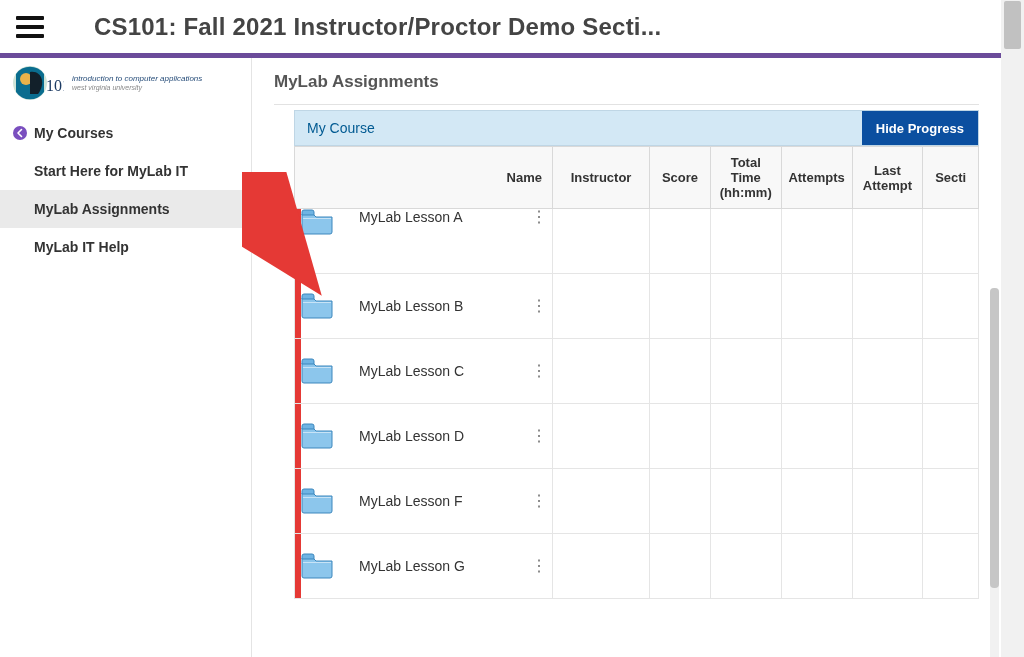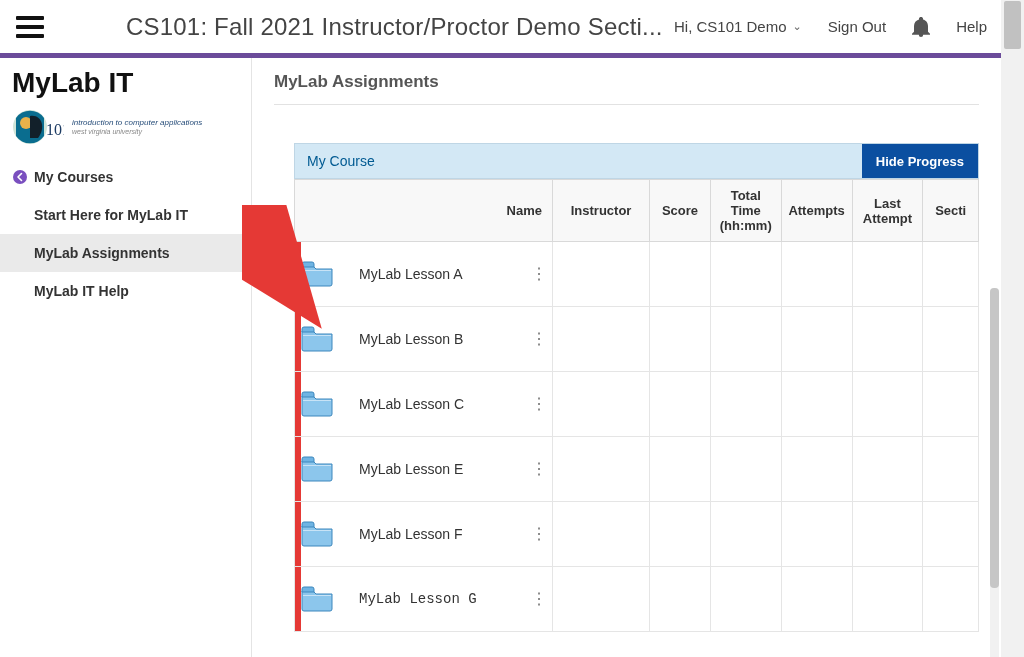--- a/index.html
+++ b/index.html
@@ -8,21 +8,21 @@
   .shell { width: 1001px; height: 657px; display: flex; flex-direction: column; position: relative; }
 
   
   .browser-scroll { position: absolute; top: 0; right: -23px; width: 23px; height: 657px; background: #f1f1f1; }
   .browser-thumb { position: absolute; top: 1px; left: 3px; width: 17px; height: 48px; background: #c1c1c1; border-radius: 2px; }
 
   
   .topbar { height: 53px; display: flex; align-items: center; padding: 0 14px 0 16px; gap: 10px; }
   .hamburger { width: 28px; height: 22px; cursor: pointer; display:flex; flex-direction:column; justify-content:space-between; }
   .hamburger span { display:block; height:4px; background:#111; border-radius:1px; }
-  .course-title { flex: 0 0 auto; margin-left: 72px; font-size: 24px; color:#444; letter-spacing:0.2px; }
+  .course-title { flex: 0 0 auto; margin-left: 40px; font-size: 24px; color:#444; letter-spacing:0.2px;font-weight:bold; }
   .top-right { margin-left: auto; display:flex; align-items:center; gap: 26px; font-size: 15px; color:#444; }
   .user-greeting { display:flex; align-items:center; gap:6px; cursor:pointer; }
   .caret-down { font-size: 11px; color:#666; }
   .signout { cursor:pointer; }
   .bell-wrap { cursor:pointer; color:#555; }
   .help { cursor:pointer; }
 
   .purple-bar { height: 5px; background: #6b4b9a; }
 
   
@@ -38,21 +38,21 @@
 
   .side-list { list-style:none; font-size:14px; }
   .side-item { display:flex; align-items:center; gap:10px; padding: 11px 14px 11px 34px; cursor:pointer; font-weight:600; color:#333; position:relative; }
   .side-item .lead-icon { position:absolute; left:12px; top:50%; transform:translateY(-50%); width:16px; height:16px; display:flex; align-items:center; justify-content:center; }
   .side-item.active { background:#eaeaea; }
   .side-item .chev { margin-left:auto; color:#666; font-size:12px; }
 
   
   .content { flex:1; padding: 14px 22px 0 22px; min-width:0; display:flex; flex-direction:column; position:relative; }
   .page-h { font-size: 17px; color:#555; padding-bottom: 12px; border-bottom:1px solid #e2e2e2; }
-  .table-area { margin-top: 38px; margin-left: 20px; position:relative; flex:1; min-height:0; }
+  .table-area { margin-top: 5px; margin-left: 20px; position:relative; flex:1; min-height:0; }
 
   
   .arrow-annot { position:absolute; left:-52px; top:62px; pointer-events:none; }
 
   
   .banner { display:flex; align-items:center; background:#d3e8f5; border:1px solid #bfd6e5; height:36px; }
   .banner-title { padding-left:12px; color:#005a92; font-size:14px; font-weight:500; }
   .hide-btn { margin-left:auto; height:100%; background:#0b4fa0; color:#fff; border:none; padding: 8px 14px; font-size:13px; font-weight:600; cursor:pointer; }
 
   
@@ -81,41 +81,27 @@
     <div class="browser-thumb"></div>
   </div>
 
   <div class="topbar">
     <div class="hamburger">
       <span></span>
         <span></span>
         <span></span>
     </div>
     <div class="course-title">CS101: Fall 2021 Instructor/Proctor Demo Secti...</div>
-    <div class="top-right">
-      <div class="user-greeting">
-        <span>Hi, CS101 Demo</span>
-        <span class="caret-down">⌄</span>
-      </div>
-      <span class="signout">Sign Out</span>
-      <span class="bell-wrap">
-        <svg width="18" height="20" viewBox="0 0 18 20">
-            <path fill="#555" d="M9 20a2.2 2.2 0 0 0 2.2-2.2H6.8A2.2 2.2 0 0 0 9 20zm7-5.3V9.1c0-3.3-2-6-5-6.7V1.6C11 0.7 10.1 0 9 0S7 0.7 7 1.6v0.8c-3 0.7-5 3.4-5 6.7v5.6L0 16.7v1.1h18v-1.1l-2-2z"></path>
-          </svg>
-      </span>
-      <span class="help">Help</span>
-    </div>
   </div>
 
   <div class="purple-bar"></div>
 
   <div class="main">
 
     <aside class="sidebar">
-      <div class="side-title">MyLab IT</div>
       <div class="logo-row">
         <span class="logo-ball">
           <svg width="52" height="38" viewBox="0 0 52 38">
             <circle cx="18" cy="19" r="17" fill="#cfe4d8"></circle>
             <path d="M4 10 A17 17 0 0 1 32 10 L32 28 A17 17 0 0 1 4 28 Z" fill="#0a6d8f"></path>
             <circle cx="14" cy="15" r="6" fill="#e9b24a"></circle>
             <path d="M18 8 C30 6 34 20 26 30 L18 30 Z" fill="#12202a"></path>
             <text x="34" y="27" font-family="Georgia,serif" font-size="16" fill="#1c3b63">101</text>
           </svg>
         </span>
@@ -183,21 +169,21 @@
               <th>Score</th>
               <th>Total Time (hh:mm)</th>
               <th>Attempts</th>
               <th>Last Attempt</th>
               <th>Secti</th>
             </tr>
           </thead>
           <tbody id="rows">
               <tr>
                 <td style="padding: 0px;">
-    <div style="display:flex;align-items:center;height:64px;">
+    <div style="display:flex;height:64px;">
       <div class="col-left" style="width:6px;height:100%;background:#e53935;"></div>
       <div style="width:50px;text-align:center;">
                       <svg width="32" height="26" viewBox="0 0 32 26">
   <path d="M1 5 h11 l3 3 h16 v15 a2 2 0 0 1 -2 2 H3 a2 2 0 0 1 -2 -2 Z" fill="#8cc6ec" stroke="#3c87bd"></path>
   <path d="M1 3 a2 2 0 0 1 2 -2 h8 a2 2 0 0 1 2 2 v3 H1 Z" fill="#6fb4e3" stroke="#3c87bd"></path>
   <rect x="2" y="9" width="28" height="1" fill="#c8e3f6"></rect>
 </svg>
                     </div>
       <div class="col-name" style="flex:1;padding-left:4px;">MyLab Lesson A</div>
       <div class="col-menu" style="width:26px;text-align:center;color:#777;"><span class="dots">⋮</span></div>
@@ -258,21 +244,21 @@
                 <td style="padding: 0px;">
     <div style="display:flex;align-items:center;height:64px;">
       <div class="col-left" style="width:6px;height:100%;background:#e53935;"></div>
       <div style="width:50px;text-align:center;">
                       <svg width="32" height="26" viewBox="0 0 32 26">
   <path d="M1 5 h11 l3 3 h16 v15 a2 2 0 0 1 -2 2 H3 a2 2 0 0 1 -2 -2 Z" fill="#8cc6ec" stroke="#3c87bd"></path>
   <path d="M1 3 a2 2 0 0 1 2 -2 h8 a2 2 0 0 1 2 2 v3 H1 Z" fill="#6fb4e3" stroke="#3c87bd"></path>
   <rect x="2" y="9" width="28" height="1" fill="#c8e3f6"></rect>
 </svg>
                     </div>
-      <div class="col-name" style="flex:1;padding-left:4px;">MyLab Lesson E</div>
+      <div class="col-name" style="flex:1;padding-left:4px;">MyLab Lesson D</div>
       <div class="col-menu" style="width:26px;text-align:center;color:#777;"><span class="dots">⋮</span></div>
     </div>
                 </td>
                 <td></td>
                 <td></td>
                 <td></td>
                 <td></td>
                 <td></td>
                 <td></td>
               </tr>
@@ -302,21 +288,21 @@
                 <td style="padding: 0px;">
     <div style="display:flex;align-items:center;height:64px;">
       <div class="col-left" style="width:6px;height:100%;background:#e53935;"></div>
       <div style="width:50px;text-align:center;">
                       <svg width="32" height="26" viewBox="0 0 32 26">
   <path d="M1 5 h11 l3 3 h16 v15 a2 2 0 0 1 -2 2 H3 a2 2 0 0 1 -2 -2 Z" fill="#8cc6ec" stroke="#3c87bd"></path>
   <path d="M1 3 a2 2 0 0 1 2 -2 h8 a2 2 0 0 1 2 2 v3 H1 Z" fill="#6fb4e3" stroke="#3c87bd"></path>
   <rect x="2" y="9" width="28" height="1" fill="#c8e3f6"></rect>
 </svg>
                     </div>
-      <div class="col-name" style="flex:1;padding-left:4px;font-family:Liberation Mono, monospace;">MyLab Lesson G</div>
+      <div class="col-name" style="flex:1;padding-left:4px;">MyLab Lesson G</div>
       <div class="col-menu" style="width:26px;text-align:center;color:#777;"><span class="dots">⋮</span></div>
     </div>
                 </td>
                 <td></td>
                 <td></td>
                 <td></td>
                 <td></td>
                 <td></td>
                 <td></td>
               </tr>

